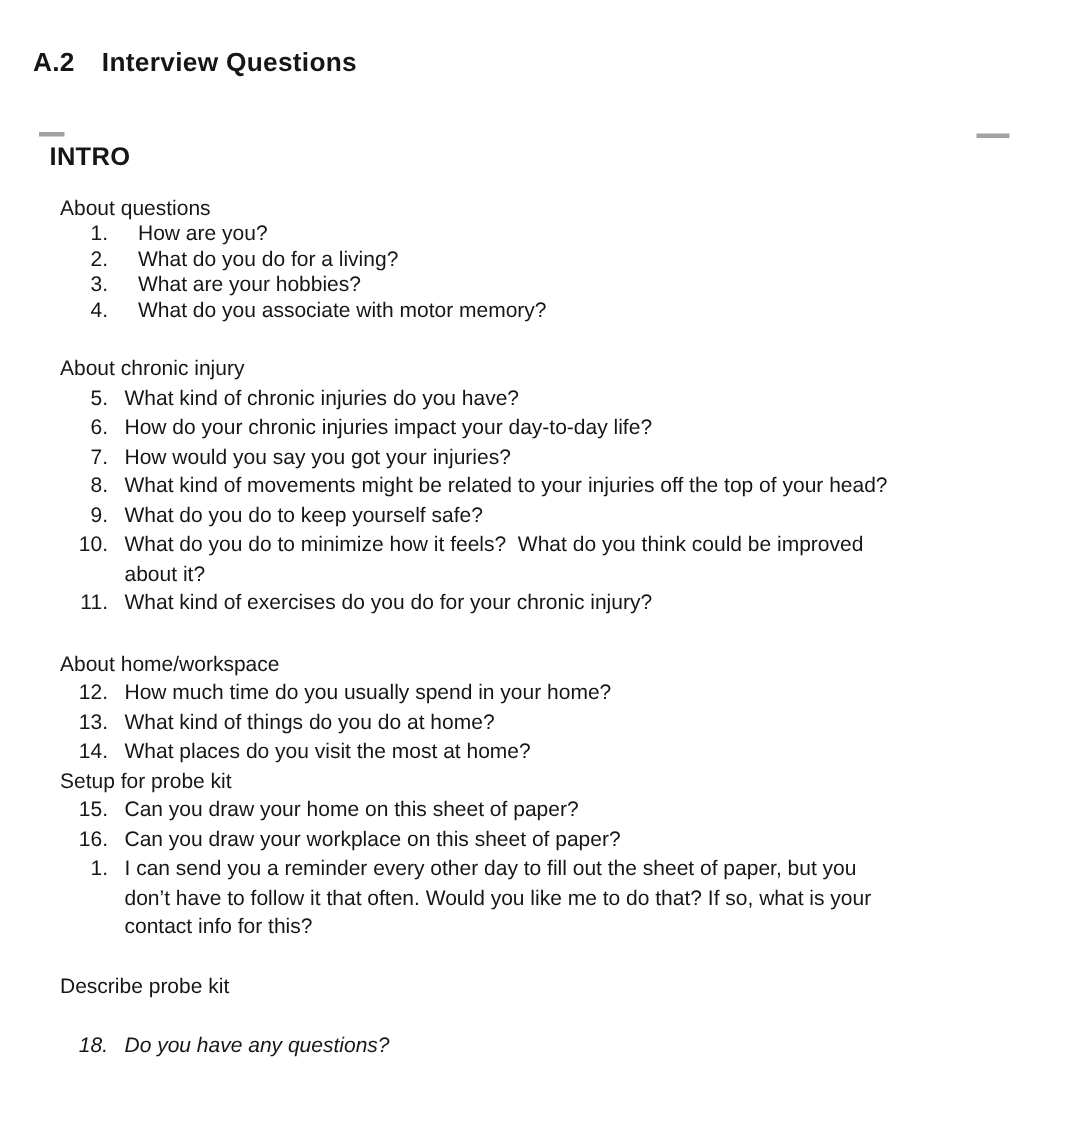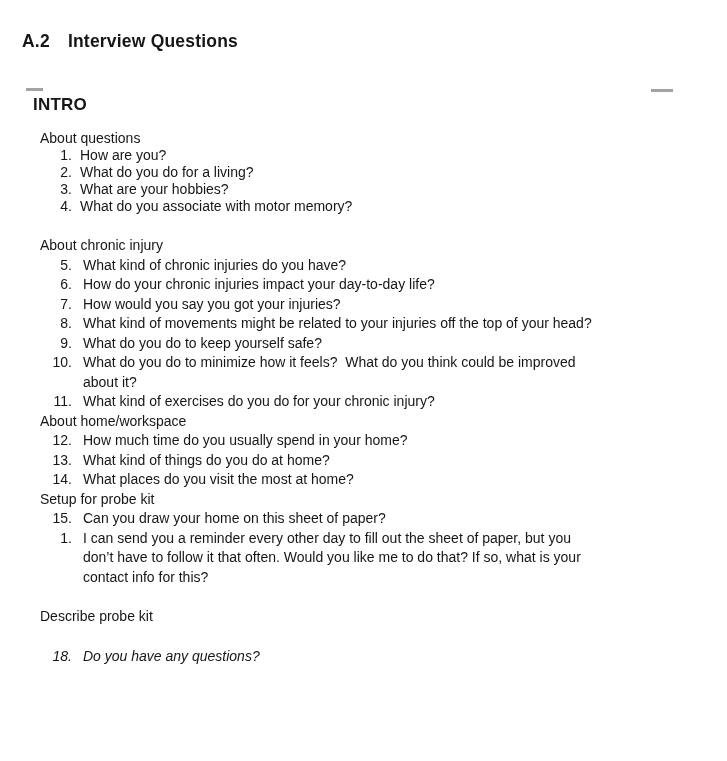--- a/index.html
+++ b/index.html
@@ -28,28 +28,28 @@
     font-size: 17px; font-weight: bold; letter-spacing: 0.2px;
   }
 
   .content { position: absolute; left: 40px; top: 130px; width: 666px; font-size: 14px; }
 
   .section { }
   .section .label { }
   .sec-0 { line-height: 17px; }
   .sec-1, .sec-2, .sec-3, .sec-4 { line-height: 19.5px; }
   .sec-1 { margin-top: 21px; }
-  .sec-2 { }
+  .sec-2 { margin-top: 21px; }
   .sec-3 { }
   .sec-4 { margin-top: 20px; }
 
   .item { display: flex; align-items: flex-start; }
   .item .num { flex: none; width: 32px; text-align: right; }
   .item .txt { margin-left: 11px; white-space: pre-wrap; }
-  .sec-0 .item .txt { margin-left: 8px; text-align: right; }
+  .sec-0 .item .txt { margin-left: 20px; text-align: right; }
   .item-gap { margin-top: 20px; font-style: italic; }
 </style>
 </head>
 <body>
 
 <div class="page">
 
   <div class="heading">
     <span class="h-num">A.2</span>
     <span class="h-title">Interview Questions</span>
@@ -131,20 +131,24 @@
       </div>
     </div>
 
     <div class="section sec-3">
       <div class="label">Setup for probe kit</div>
       <div class="item">
         <span class="num">15.</span>
         <span class="txt">Can you draw your home on this sheet of paper?</span>
       </div>
       <div class="item">
+        <span class="num">16.</span>
+        <span class="txt">Can you draw your workplace on this sheet of paper?</span>
+      </div>
+      <div class="item">
         <span class="num">1.</span>
         <span class="txt">I can send you a reminder every other day to fill out the sheet of paper, but you
 don’t have to follow it that often. Would you like me to do that? If so, what is your
 contact info for this?</span>
       </div>
     </div>
 
     <div class="section sec-4">
       <div class="label">Describe probe kit</div>
       <div class="item item-gap">

